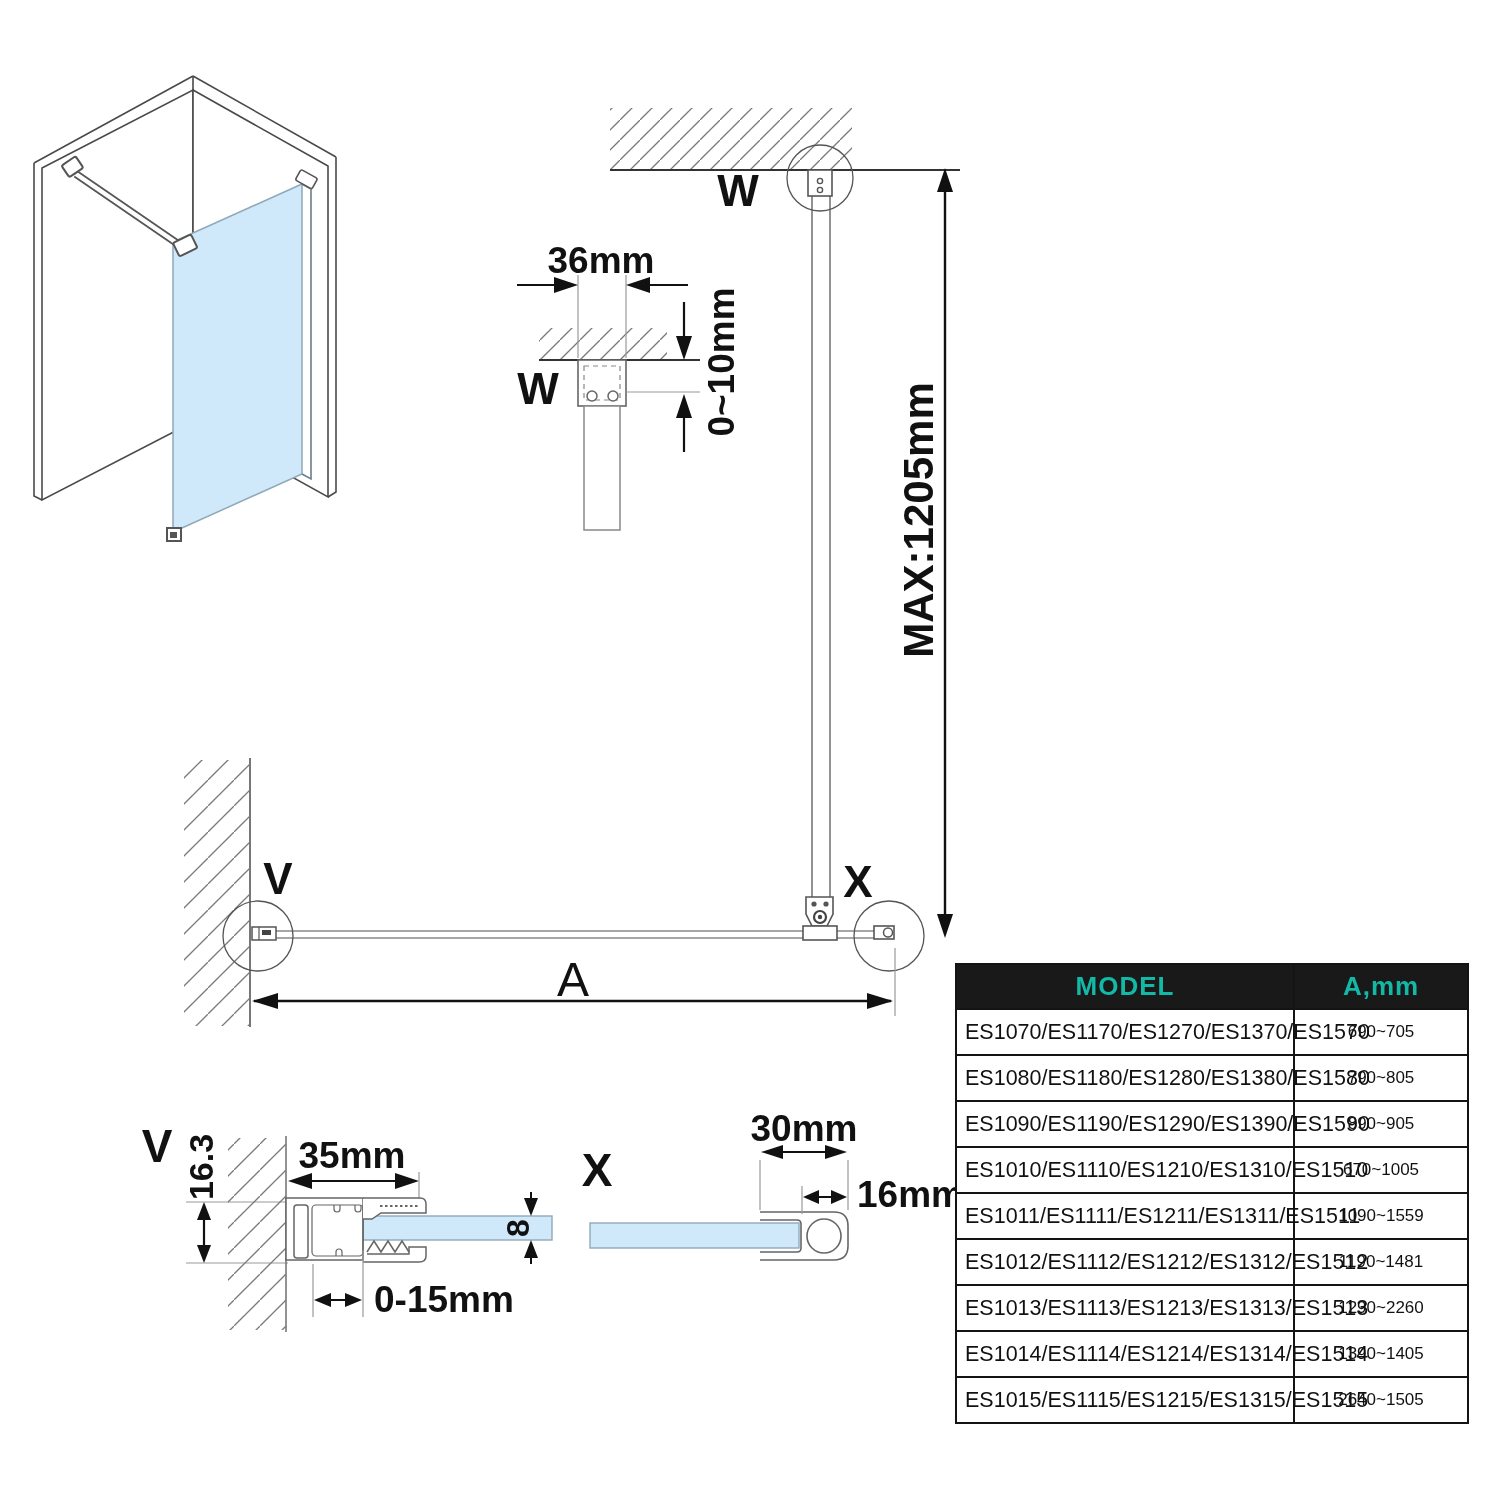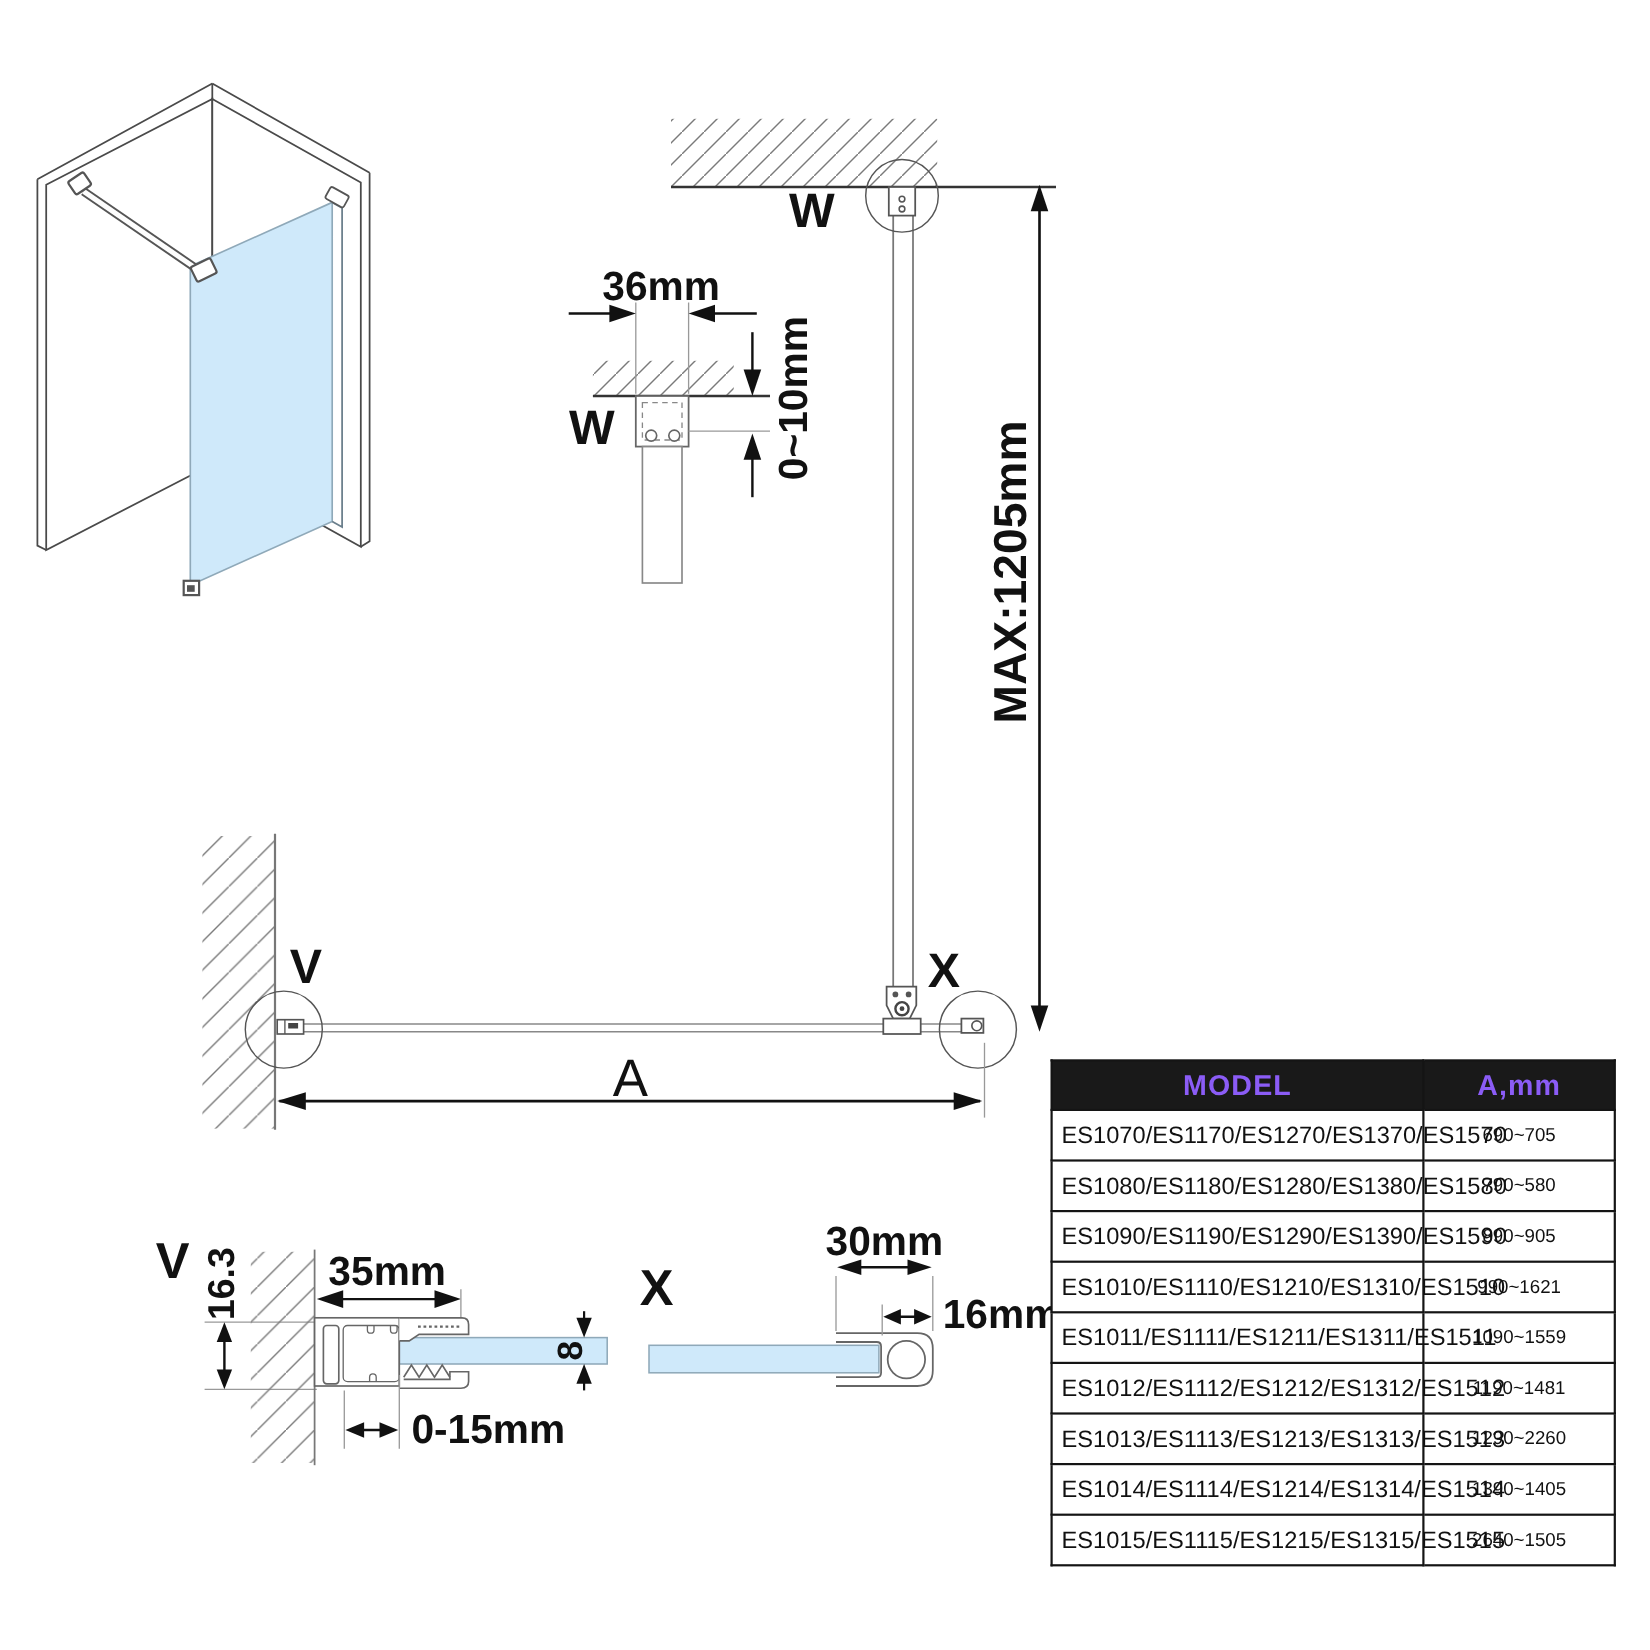--- a/index.html
+++ b/index.html
@@ -7,21 +7,21 @@
   #stage{position:absolute;left:0;top:0;width:1500px;height:1500px;}
   svg text{fill:#111;}
   .dimtxt{font-weight:bold;font-size:37px;}
   .dimtxt-sm{font-weight:bold;font-size:34px;}
   .biglabel{font-weight:bold;font-size:44px;}
   .alabel{font-size:48px;font-weight:normal;}
   .maxtxt{font-weight:bold;font-size:42px;}
   
   #model-table{position:absolute;left:955px;top:963px;width:512px;border-collapse:collapse;table-layout:fixed;}
   #model-table th,#model-table td{border:2px solid #141414;}
-  #model-table th{background:#191919;color:#8b5cf6;font-size:26px;font-weight:bold;height:41px;text-align:center;letter-spacing:1px;}
+  #model-table th{background:#191919;color:#14b8a6;font-size:26px;font-weight:bold;height:41px;text-align:center;letter-spacing:1px;}
   #model-table td{height:42px;background:#fff;color:#111;}
   #model-table td.model{font-size:21.5px;padding-left:8px;text-align:left;white-space:nowrap;}
   #model-table td.aval{font-size:17px;text-align:center;}
   col.c1{width:338px;} col.c2{width:174px;}
 </style>
 </head>
 <body>
 
 <div id="stage">
 <svg width="1500" height="1500" viewBox="0 0 1500 1500">
@@ -220,29 +220,29 @@
       <th>A,mm</th>
     </tr>
   </thead>
   <tbody>
     <tr>
           <td class="model">ES1070/ES1170/ES1270/ES1370/ES1570</td>
           <td class="aval">690~705</td>
         </tr>
     <tr>
           <td class="model">ES1080/ES1180/ES1280/ES1380/ES1580</td>
-          <td class="aval">790~580</td>
+          <td class="aval">790~805</td>
         </tr>
     <tr>
           <td class="model">ES1090/ES1190/ES1290/ES1390/ES1590</td>
           <td class="aval">890~905</td>
         </tr>
     <tr>
           <td class="model">ES1010/ES1110/ES1210/ES1310/ES1510</td>
-          <td class="aval">990~1621</td>
+          <td class="aval">670~1005</td>
         </tr>
     <tr>
           <td class="model">ES1011/ES1111/ES1211/ES1311/ES1511</td>
           <td class="aval">1090~1559</td>
         </tr>
     <tr>
           <td class="model">ES1012/ES1112/ES1212/ES1312/ES1512</td>
           <td class="aval">1190~1481</td>
         </tr>
     <tr>

